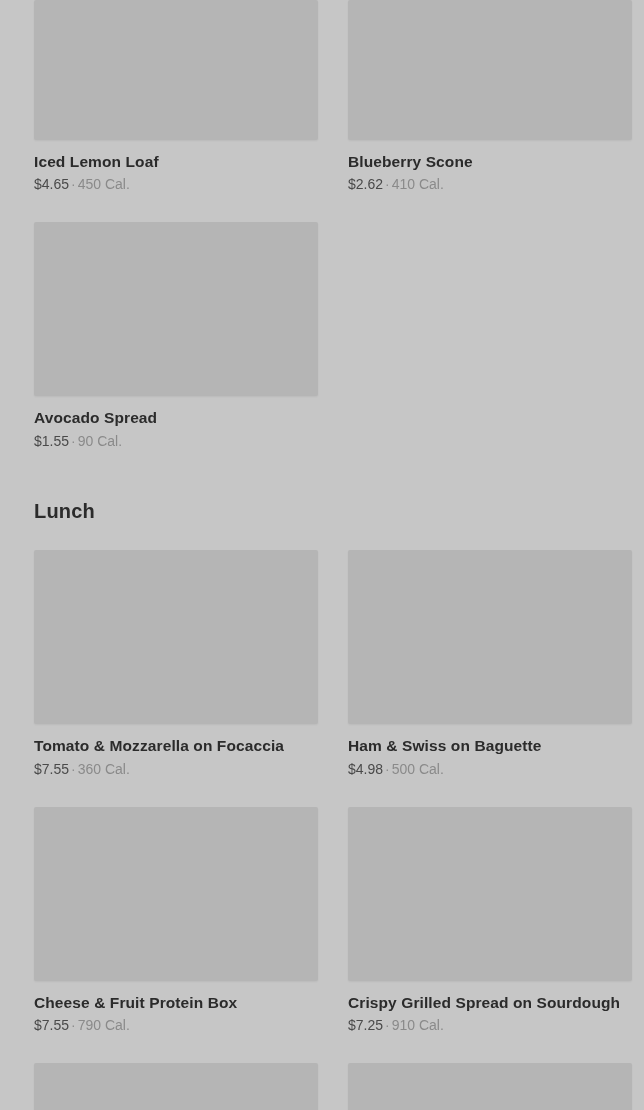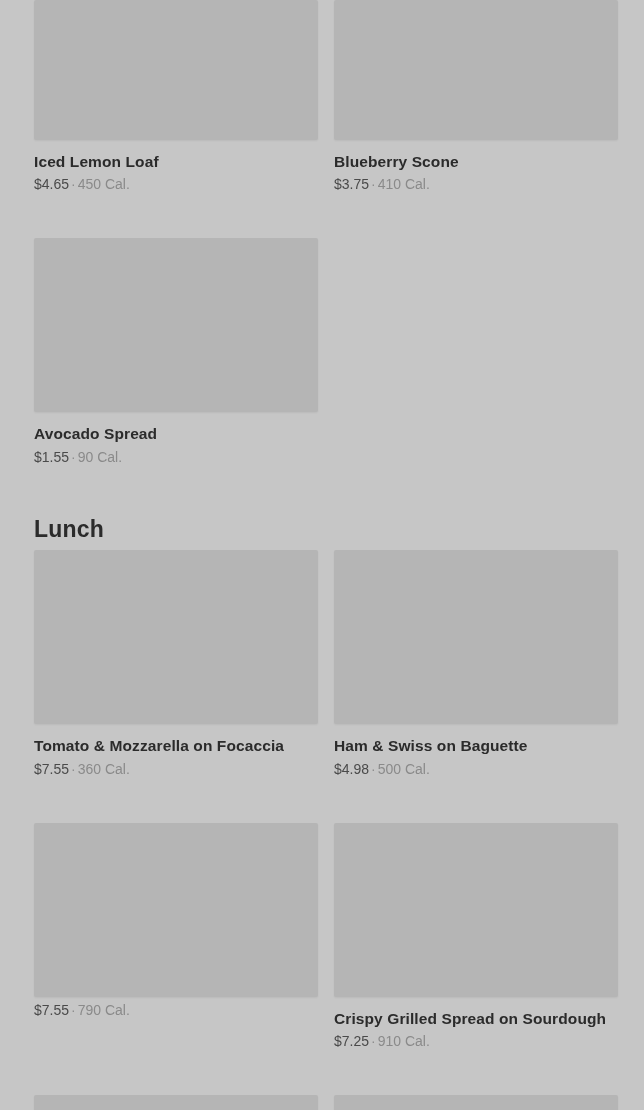--- a/index.html
+++ b/index.html
@@ -27,21 +27,20 @@
   .menu-grid {
     position: relative;
     width: 644px;
     padding: 0 34px;
     box-sizing: border-box;
     display: grid;
     grid-template-columns: 284px 284px;
     column-gap: 30px;
     row-gap: 0px;
     align-content: start;
-    gap: 16px;
   }
 
   .menu-card {
     position: relative;
     display: block;
     margin-bottom: 29px;
   }
 
   .card-image {
     width: 100%;
@@ -71,22 +70,22 @@
     color: #565656;
     white-space: nowrap;
   }
   .card-meta .price { color: #4a4a4a; }
   .card-meta .sep   { color: #8e8e8e; padding: 0 2px; }
   .card-meta .cals  { color: #8a8a8a; }
 
   
   .section-heading {
     margin: 0;
-    padding: 16px 34px 7px 34px;
-    font-size: 23px;
+    padding: 16px 34px 27px 34px;
+    font-size: 20px;
     font-weight: bold;
     color: #2b2b2b;
     letter-spacing: 0.2px;
   }
 
   
   .grid-top { margin-top: 0; }
   .grid-top .menu-card:nth-child(1) .card-image,
   .grid-top .menu-card:nth-child(2) .card-image { height: 140px; margin-top: 0; }
 
@@ -104,21 +103,21 @@
       <div class="card-title">Iced Lemon Loaf</div>
       <div class="card-meta">
         <span class="price">$4.65</span><span class="sep">·</span><span class="cals">450 Cal.</span>
       </div>
     </div>
 
     <div class="menu-card">
       <div class="card-image clip"></div>
       <div class="card-title">Blueberry Scone</div>
       <div class="card-meta">
-        <span class="price">$3.75</span><span class="sep">·</span><span class="cals">410 Cal.</span>
+        <span class="price">$2.62</span><span class="sep">·</span><span class="cals">410 Cal.</span>
       </div>
     </div>
 
     <div class="menu-card">
       <div class="card-image tall"></div>
       <div class="card-title">Avocado Spread</div>
       <div class="card-meta">
         <span class="price">$1.55</span><span class="sep">·</span><span class="cals">90 Cal.</span>
       </div>
     </div>
@@ -142,20 +141,21 @@
     <div class="menu-card">
       <div class="card-image tall"></div>
       <div class="card-title">Ham &amp; Swiss on Baguette</div>
       <div class="card-meta">
         <span class="price">$4.98</span><span class="sep">·</span><span class="cals">500 Cal.</span>
       </div>
     </div>
 
     <div class="menu-card">
       <div class="card-image tall"></div>
+      <div class="card-title">Cheese &amp; Fruit Protein Box</div>
       <div class="card-meta">
         <span class="price">$7.55</span><span class="sep">·</span><span class="cals">790 Cal.</span>
       </div>
     </div>
 
     <div class="menu-card">
       <div class="card-image tall"></div>
       <div class="card-title">Crispy Grilled Spread on Sourdough</div>
       <div class="card-meta">
         <span class="price">$7.25</span><span class="sep">·</span><span class="cals">910 Cal.</span>

